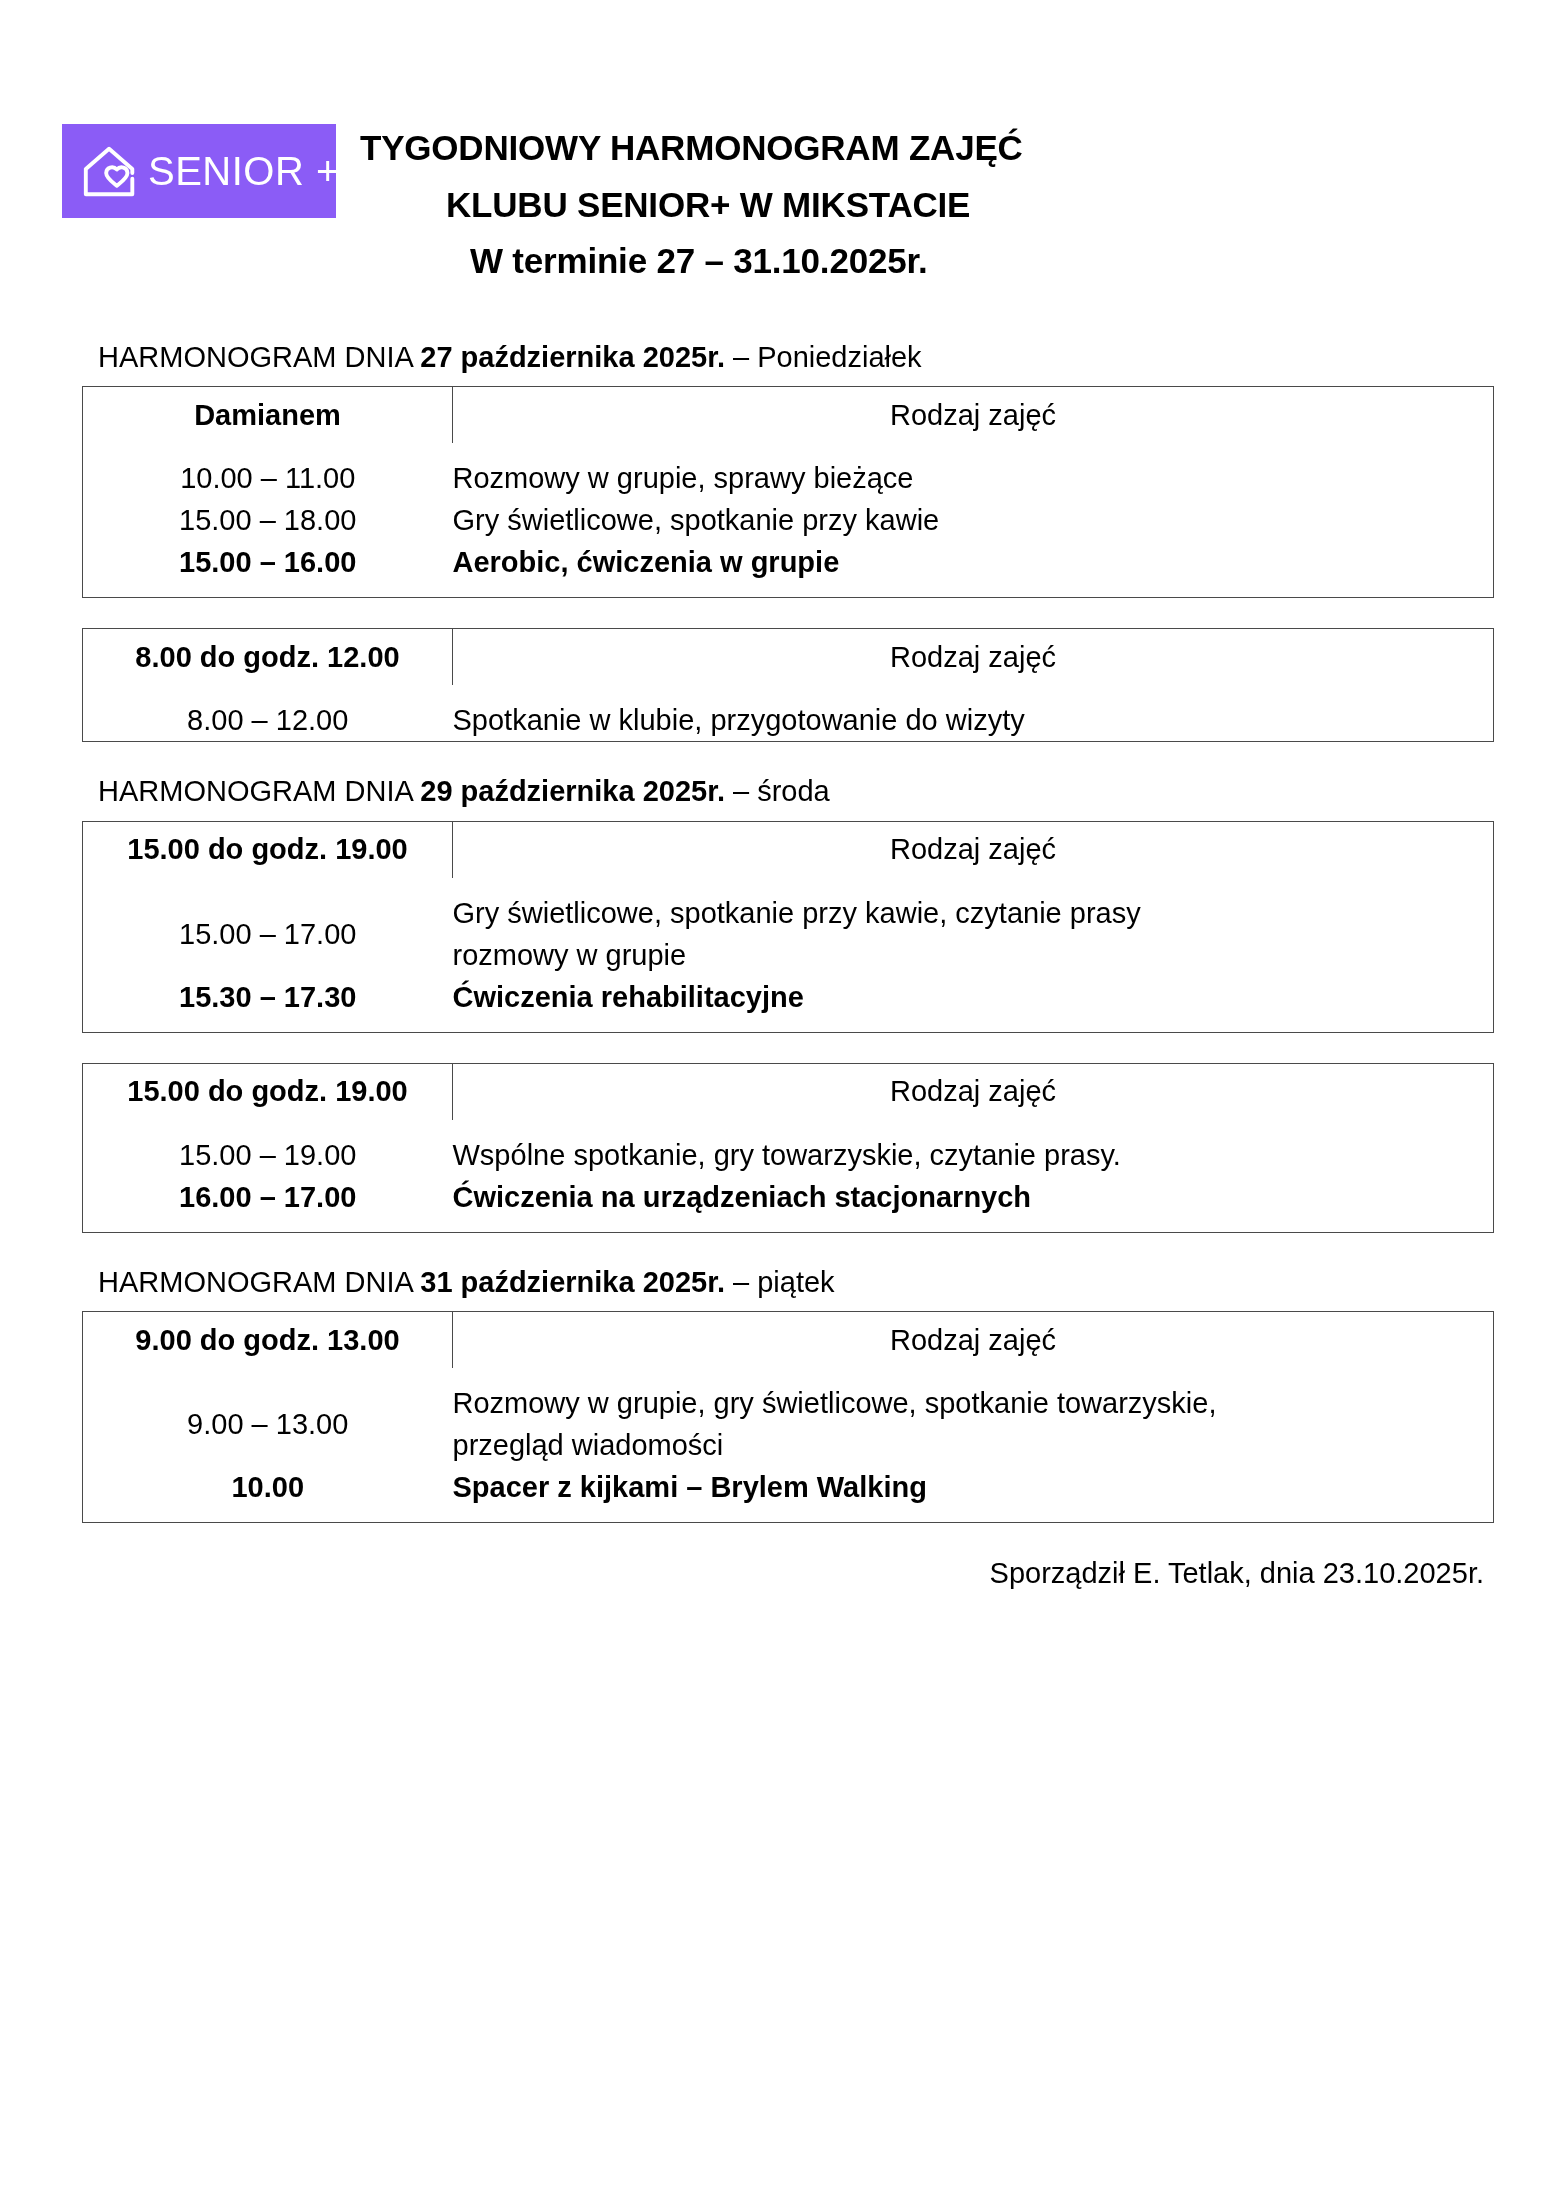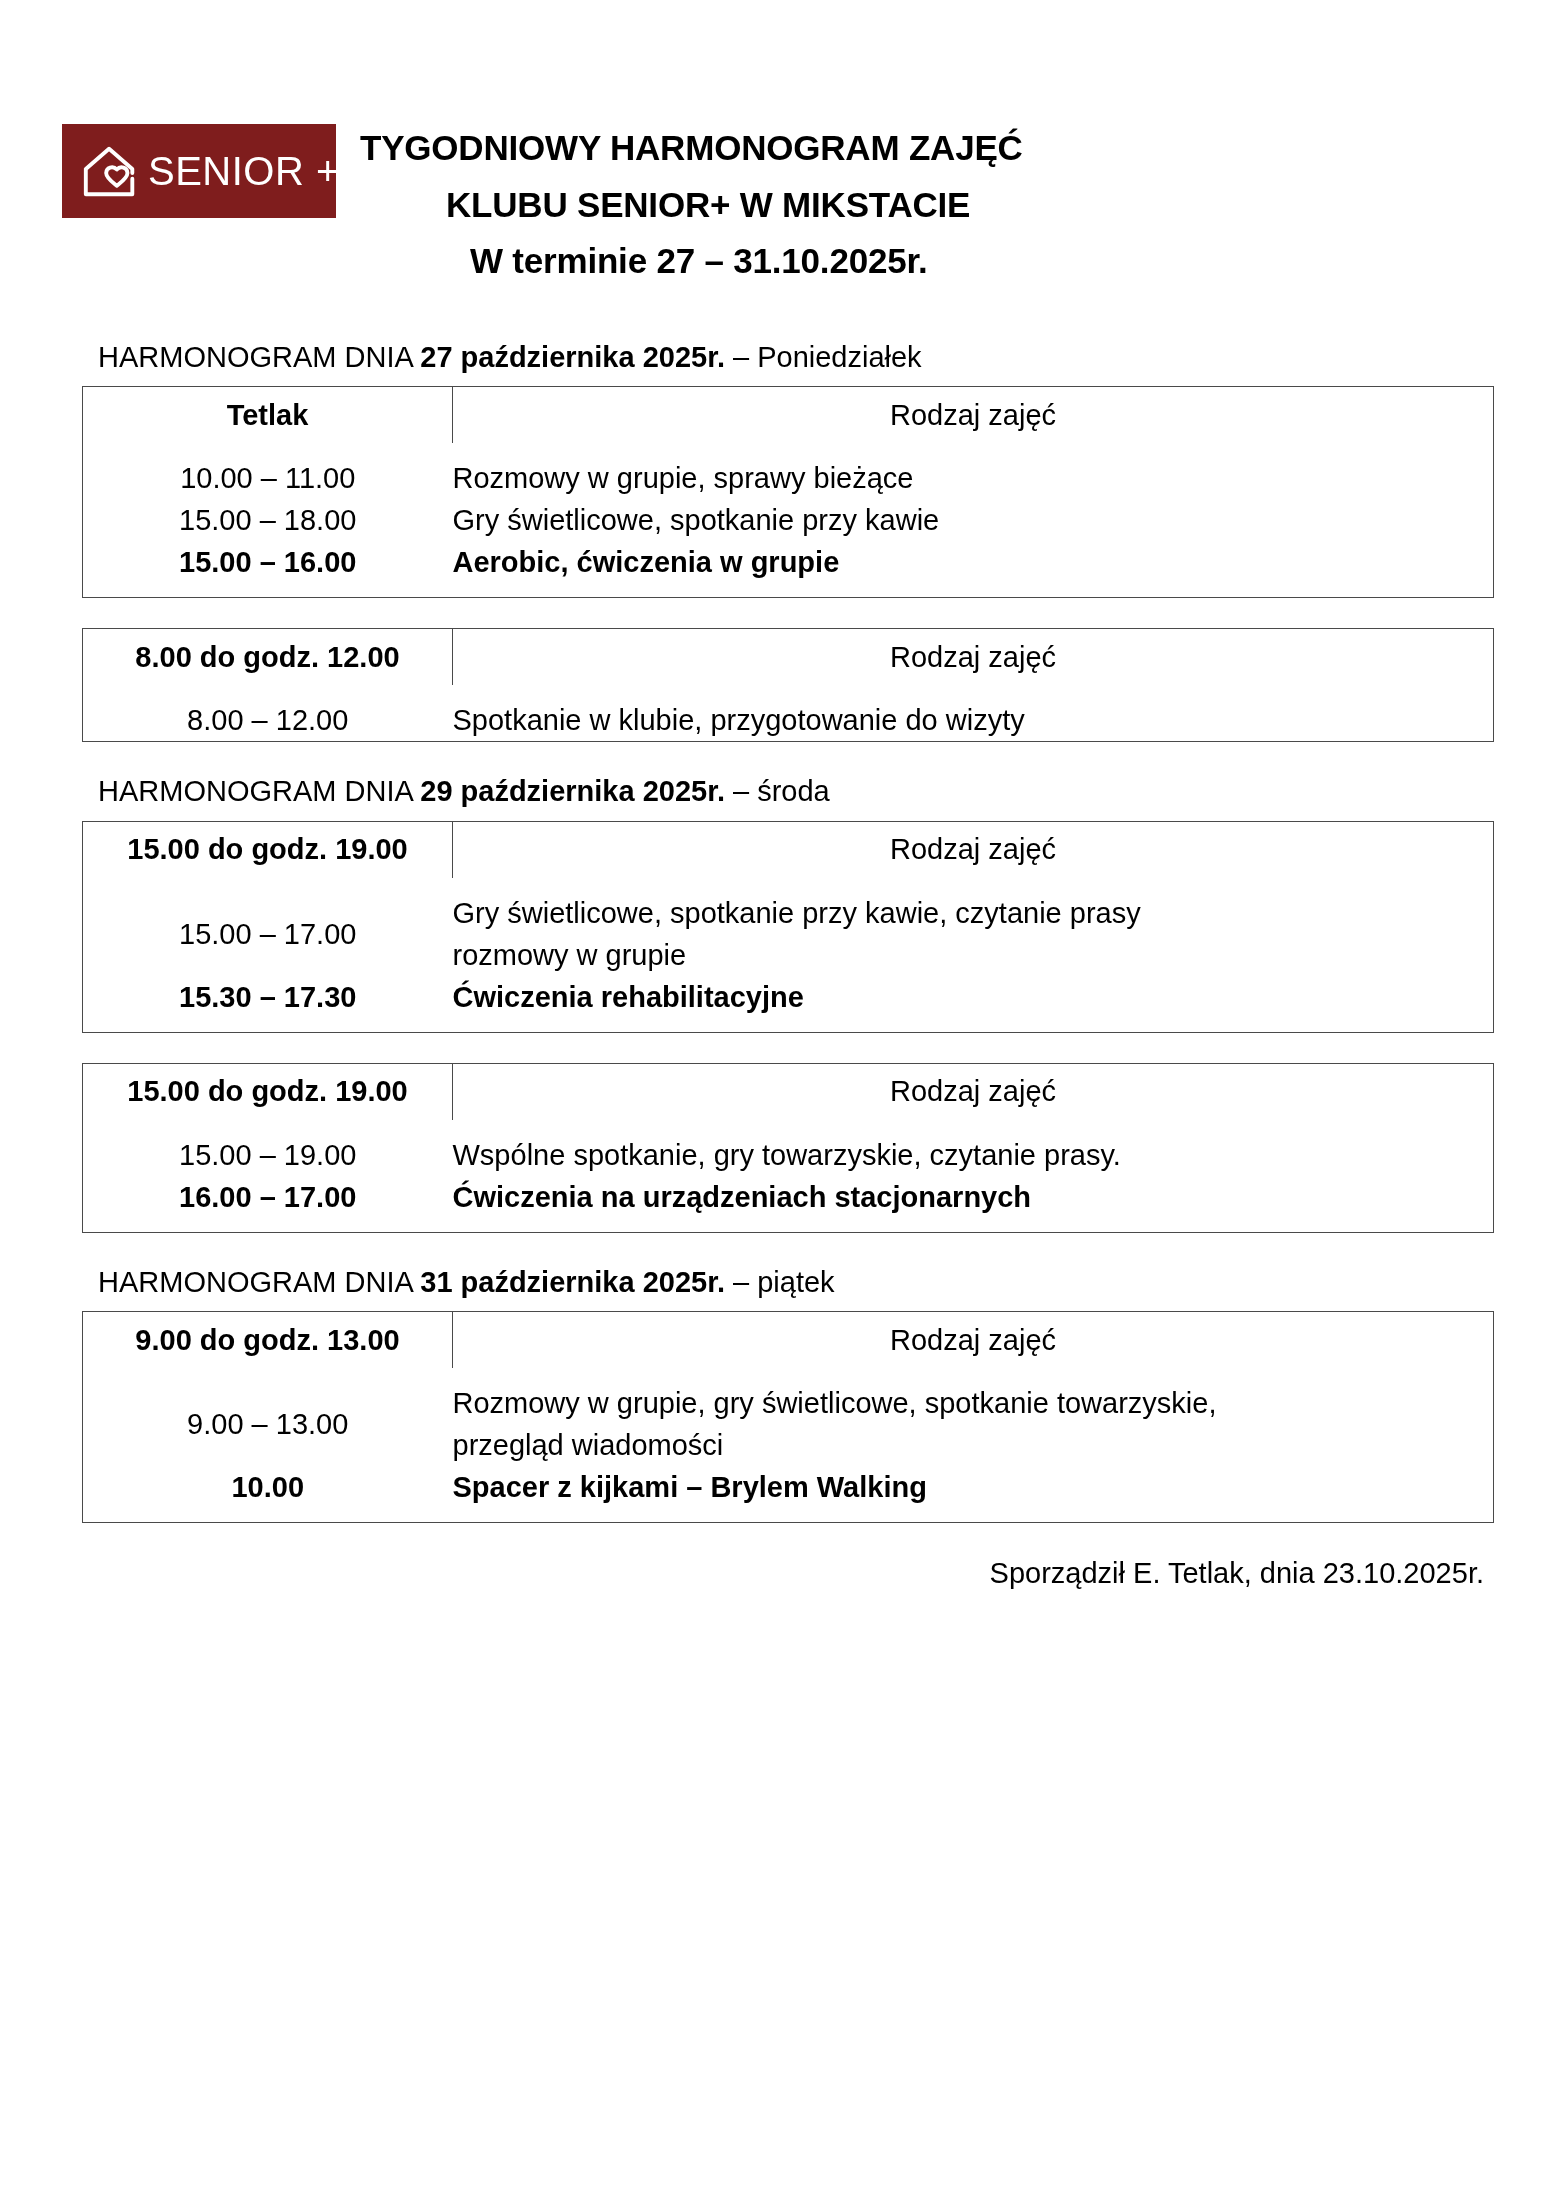--- a/index.html
+++ b/index.html
@@ -29,21 +29,21 @@
   .header {
     display: flex;
     align-items: flex-start;
     padding: 118px 0 0 62px;
   }
 
   .logo {
     flex: 0 0 auto;
     width: 274px;
     height: 94px;
-    background: #7f1d1d;
+    background: #8b5cf6;
     display: flex;
     align-items: center;
     justify-content: flex-start;
     box-sizing: border-box;
     padding-left: 18px;
     margin-top: 6px;
   }
   .logo-mark {
     width: 62px;
     height: 62px;
@@ -188,21 +188,21 @@
   <div class="content" id="sections">
       <div class="day-block">
         <div class="day-heading"><span>HARMONOGRAM DNIA </span><b>27 października 2025r.</b><span> – Poniedziałek</span></div>
         <table class="sched">
           <colgroup>
             <col class="c-hours">
             <col>
           </colgroup>
           <thead>
             <tr class="hdr-row">
-              <th class="hours-head">Tetlak</th>
+              <th class="hours-head">Damianem</th>
               <th class="kind-head">Rodzaj zajęć</th>
             </tr>
           </thead>
           <tbody>
             <tr class=" pad-top">
               <td class="hours">10.00 – 11.00</td>
               <td class="kind">Rozmowy w grupie, sprawy bieżące</td>
             </tr>
             <tr>
               <td class="hours">15.00 – 18.00</td>

